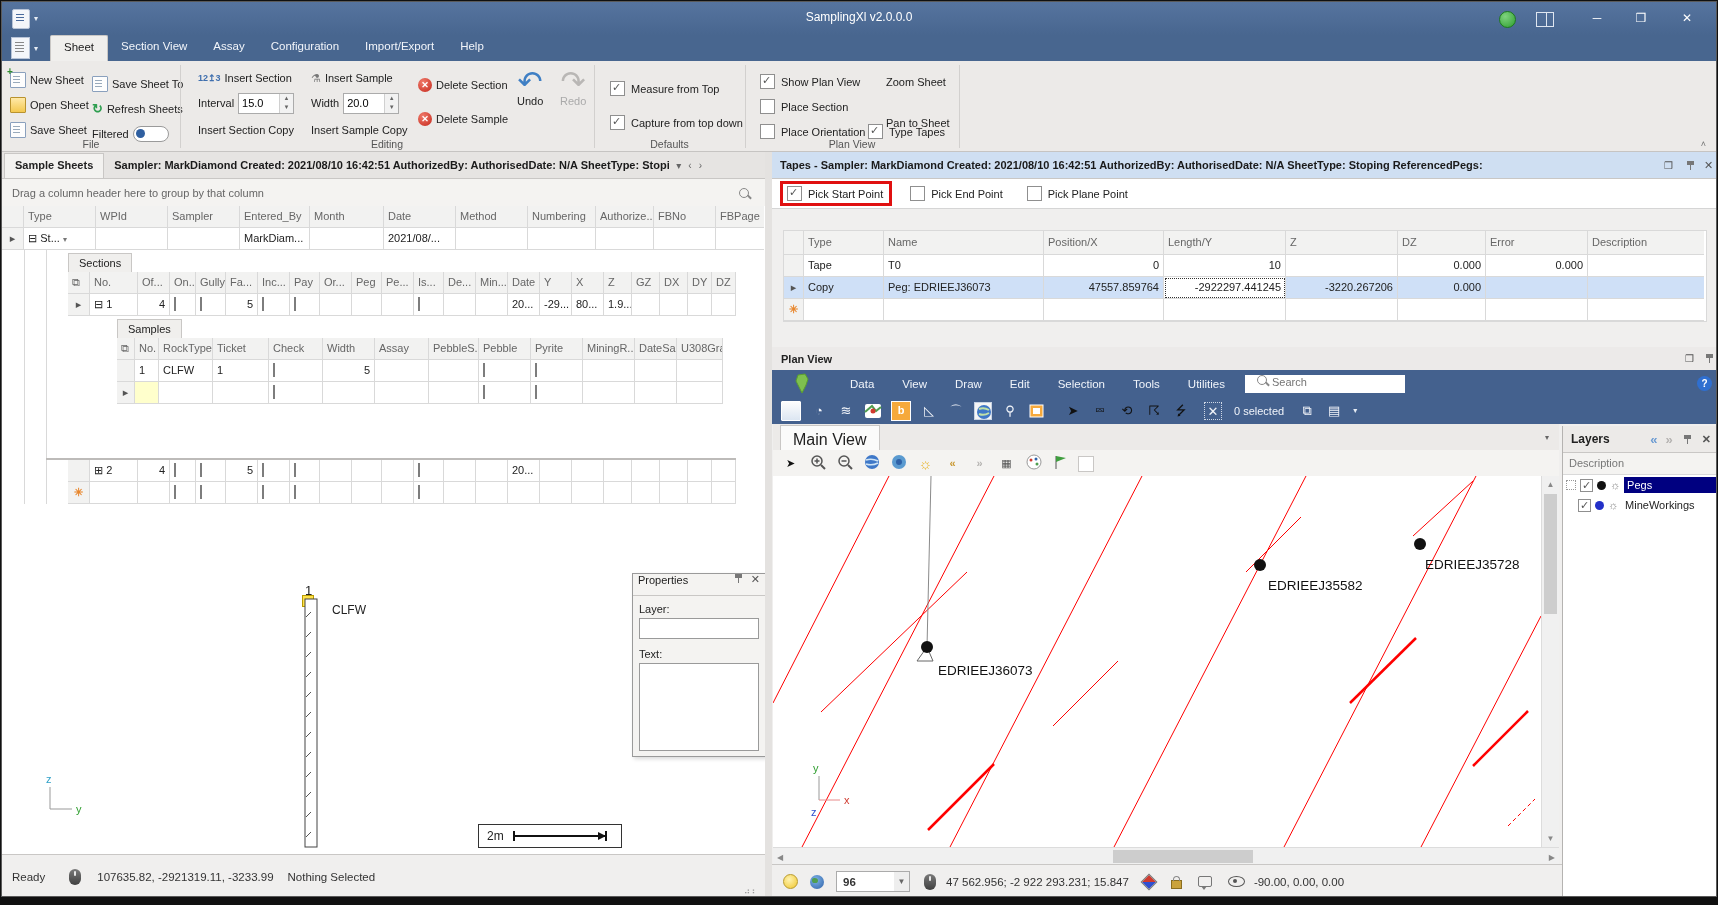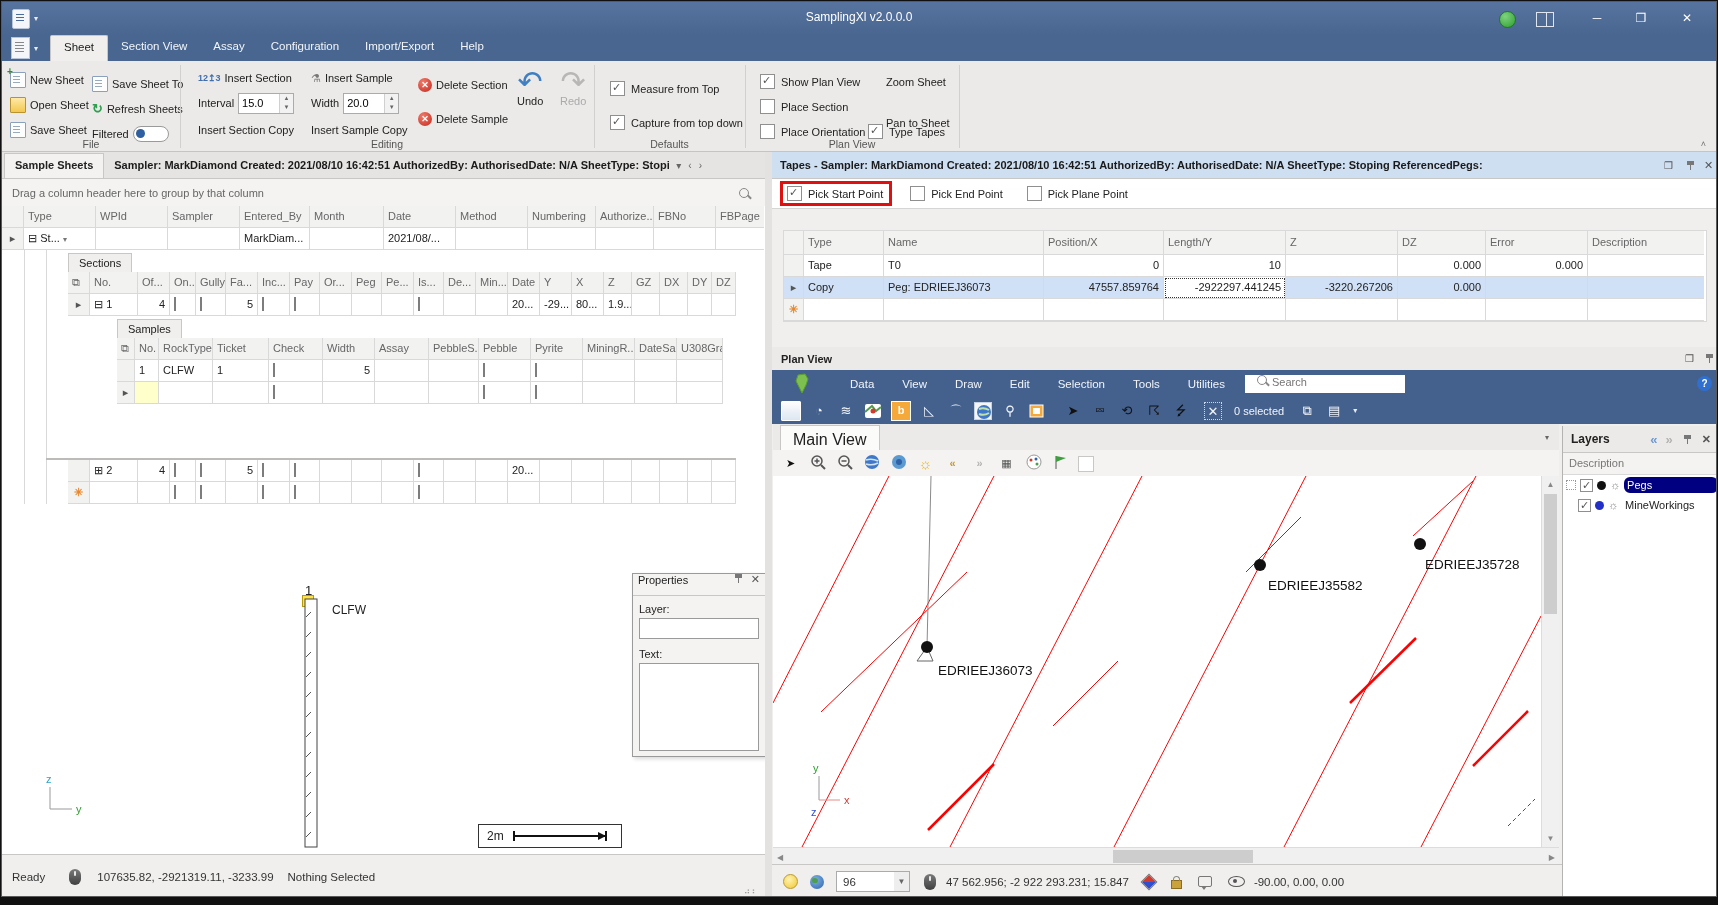--- a/index.html
+++ b/index.html
@@ -93,38 +93,38 @@
   .sbthumb{background:#cdcdcd;}
   .sbarrow{color:#888;font-size:8px;text-align:center;}
   
   .statusbar{background:#f0efee;border-top:1px solid #c9c7c5;font-size:11.5px;color:#333;}
   .mouseic{width:12px;height:16px;border-radius:6px;background:linear-gradient(#7a7a7a,#3f3f3f);position:relative;flex:none;}
   .mouseic::after{content:"";position:absolute;left:5px;top:2px;width:2px;height:5px;background:#e8e8e8;border-radius:1px;}
   .bulb{width:13px;height:13px;border-radius:50%;background:radial-gradient(circle at 40% 35%,#fff3b0,#f0c62f);border:1px solid #b99b2e;}
   .world{width:14px;height:14px;border-radius:50%;background:radial-gradient(circle at 40% 35%,#7fb3e8,#2f62a8);position:relative;}
   .world::after{content:"";position:absolute;left:2px;top:3px;width:6px;height:5px;background:#4f9e4f;border-radius:40% 60% 50% 50%;}
   .combo{background:#fff;border:1px solid #ababab;height:19px;display:flex;align-items:center;}
-  .combo .cv{padding:0 6px;flex:1;}
+  .combo .cv{padding:0 6px;flex:1;font-weight:bold;}
   .combo .cbtn{width:15px;text-align:center;color:#666;font-size:8px;background:#eee;height:100%;line-height:19px;}
   .lockic{width:9px;height:7px;background:#caa23c;border:1px solid #8a6d20;position:relative;margin-top:6px;}
   .lockic::before{content:"";position:absolute;left:1px;top:-5px;width:5px;height:4px;border:1.5px solid #8a8a8a;border-bottom:none;border-radius:4px 4px 0 0;}
   .eyeic{width:15px;height:9px;border:1.5px solid #555;border-radius:50%;position:relative;}
   .eyeic::after{content:"";position:absolute;left:4.5px;top:1.5px;width:4px;height:4px;border-radius:50%;background:#555;}
   .commentic{width:12px;height:9px;border:1.5px solid #777;border-radius:2px;position:relative;}
   .commentic::after{content:"";position:absolute;left:2px;bottom:-4px;border-left:3px solid transparent;border-right:3px solid transparent;border-top:4px solid #777;}
   .diamondic{width:10px;height:10px;transform:rotate(45deg);background:linear-gradient(135deg,#d03a2f 50%,#2f4fd0 50%);border:1px solid #777;}
   
   #layers{left:790px;top:274px;width:156px;height:472px;background:#fff;border-left:1px solid #b5b3b1;box-sizing:border-box;}
   .lyrhdr{height:26px;background:#eceae8;border-bottom:1px solid #c9c7c5;font-weight:bold;font-size:12px;}
   .lyrdesc{height:21px;background:#f4f3f1;border-bottom:1px solid #d9d9d9;color:#777;line-height:21px;padding-left:6px;}
   .lyrrow{height:20px;display:flex;align-items:center;gap:4px;padding-left:3px;}
   .dotic{width:9px;height:9px;border-radius:50%;flex:none;}
   .sunic{color:#8a8a8a;font-size:11px;flex:none;}
   .lyrlbl{flex:1;height:16px;line-height:16px;padding:0 3px;}
-  .lyrlbl.sel{background:#000080;color:#fff;border-radius:6px;}
+  .lyrlbl.sel{background:#000080;color:#fff;}
   
   #props{left:630px;top:44px;width:132px;height:182px;background:#f4f3f1;border:1px solid #9a9a9a;box-shadow:2px 2px 4px rgba(0,0,0,.15);}
   #props .phdr{height:21px;border-bottom:1px solid #c9c7c5;display:flex;align-items:flex-start;padding:0 5px;font-size:11px;}
   #props input,#props textarea{border:1px solid #9a9a9a;background:#fff;width:114px;font-family:"Liberation Sans",sans-serif;font-size:11px;}
   .pinic{width:9px;height:9px;position:relative;flex:none;}
   .pinic::before{content:"";position:absolute;left:1px;top:0;width:7px;height:4px;background:#777;}
   .pinic::after{content:"";position:absolute;left:4px;top:4px;width:1px;height:5px;background:#777;}
   .xic{color:#555;font-size:11px;line-height:11px;}
   
   #drawarea{left:0;top:377px;width:763px;height:325px;background:#fff;overflow:hidden;}

